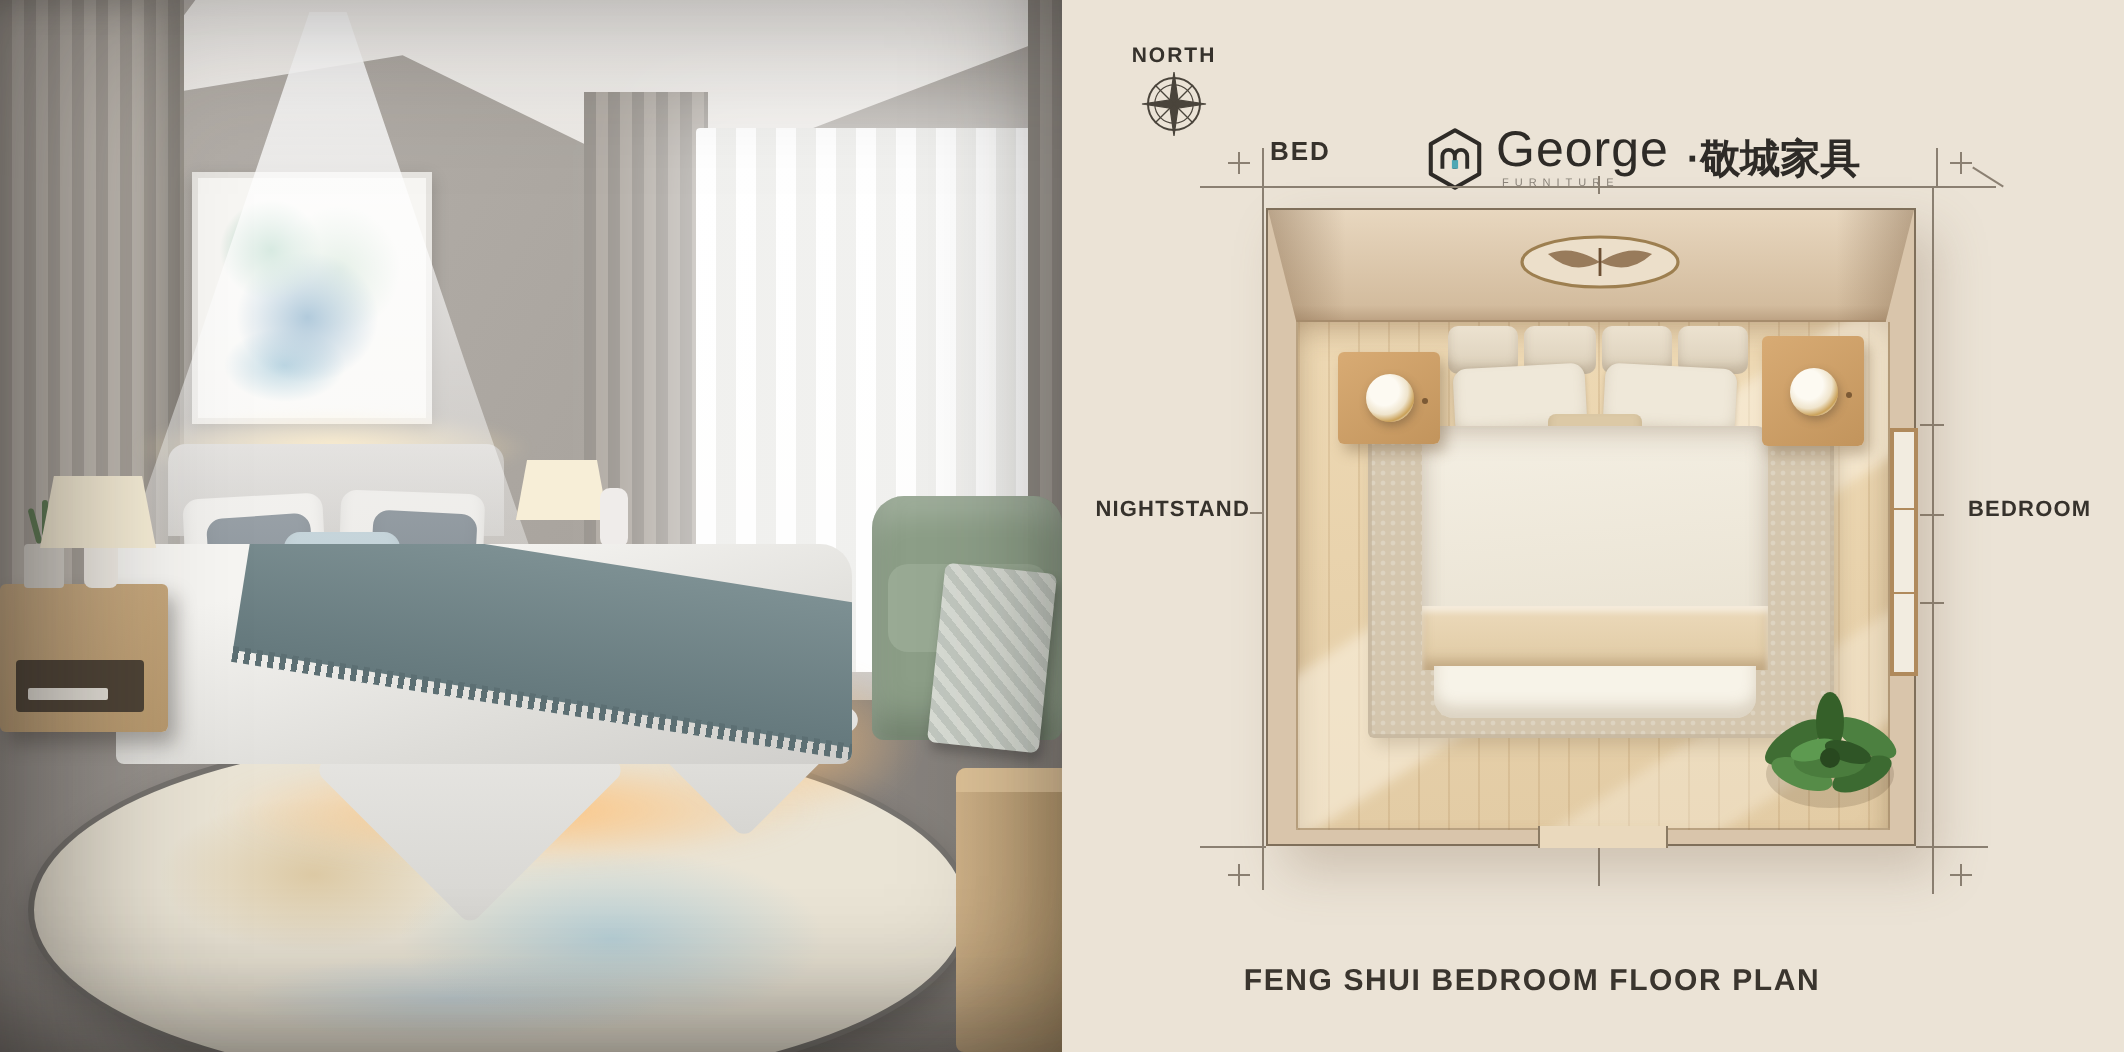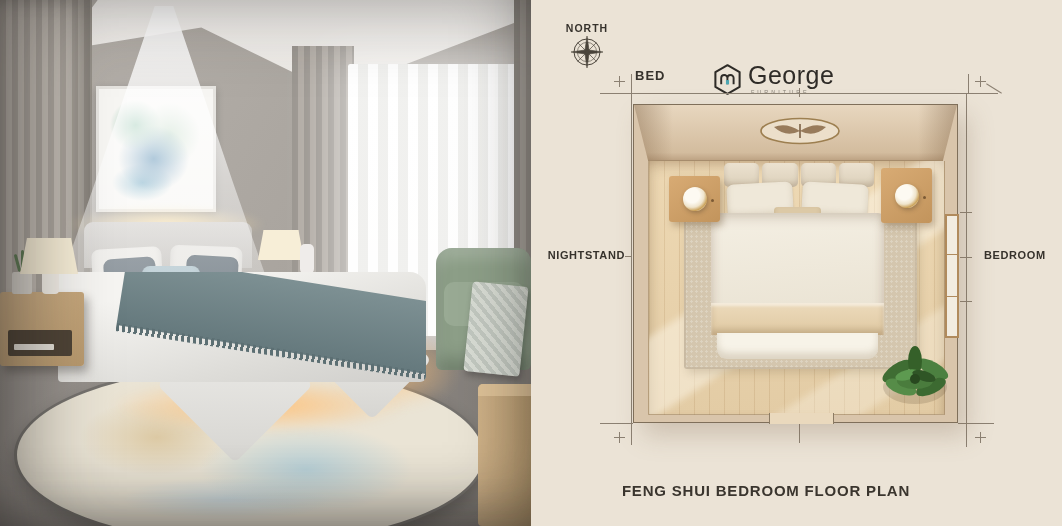--- a/index.html
+++ b/index.html
@@ -171,20 +171,21 @@
     <div class="logo">
       <svg width="31" height="33" viewBox="0 0 32 34">
         <path d="M16 2.2 L28.5 9.3 V24.7 L16 31.8 L3.5 24.7 V9.3 Z" fill="none" stroke="#2e2b27" stroke-width="2.1" stroke-linejoin="round"></path>
         <path d="M9.5 22 V15.5 a3.2 3.2 0 0 1 6.4 0 V22 M15.9 15.5 a3.2 3.2 0 0 1 6.4 0 V22" fill="none" stroke="#2e2b27" stroke-width="2"></path>
         <rect x="14.4" y="17.6" width="3.2" height="4.4" fill="#4da7b4"></rect>
       </svg>
       <div class="logo-text">
         <span class="brand-name">George</span>
         <span class="brand-sub">FURNITURE</span>
       </div>
+      <span class="brand-cjk"><span>·</span><span>敬城家具</span></span>
     </div>
 
     <div class="dim" style="left:69px;top:93px;width:398px;height:1px;"></div>
     <div class="dim" style="left:454px;top:88px;width:18px;height:1px;transform:rotate(32deg);"></div>
     <div class="dim" style="left:100px;top:74px;width:1px;height:20px;"></div>
     <div class="dim" style="left:437px;top:74px;width:1px;height:20px;"></div>
     <div class="dim" style="left:268px;top:88px;width:1px;height:9px;"></div>
     <div class="dim" style="left:100px;top:93px;width:1px;height:352px;"></div>
     <div class="dim" style="left:435px;top:93px;width:1px;height:354px;"></div>
     <div class="dim" style="left:69px;top:423px;width:33px;height:1px;"></div>

